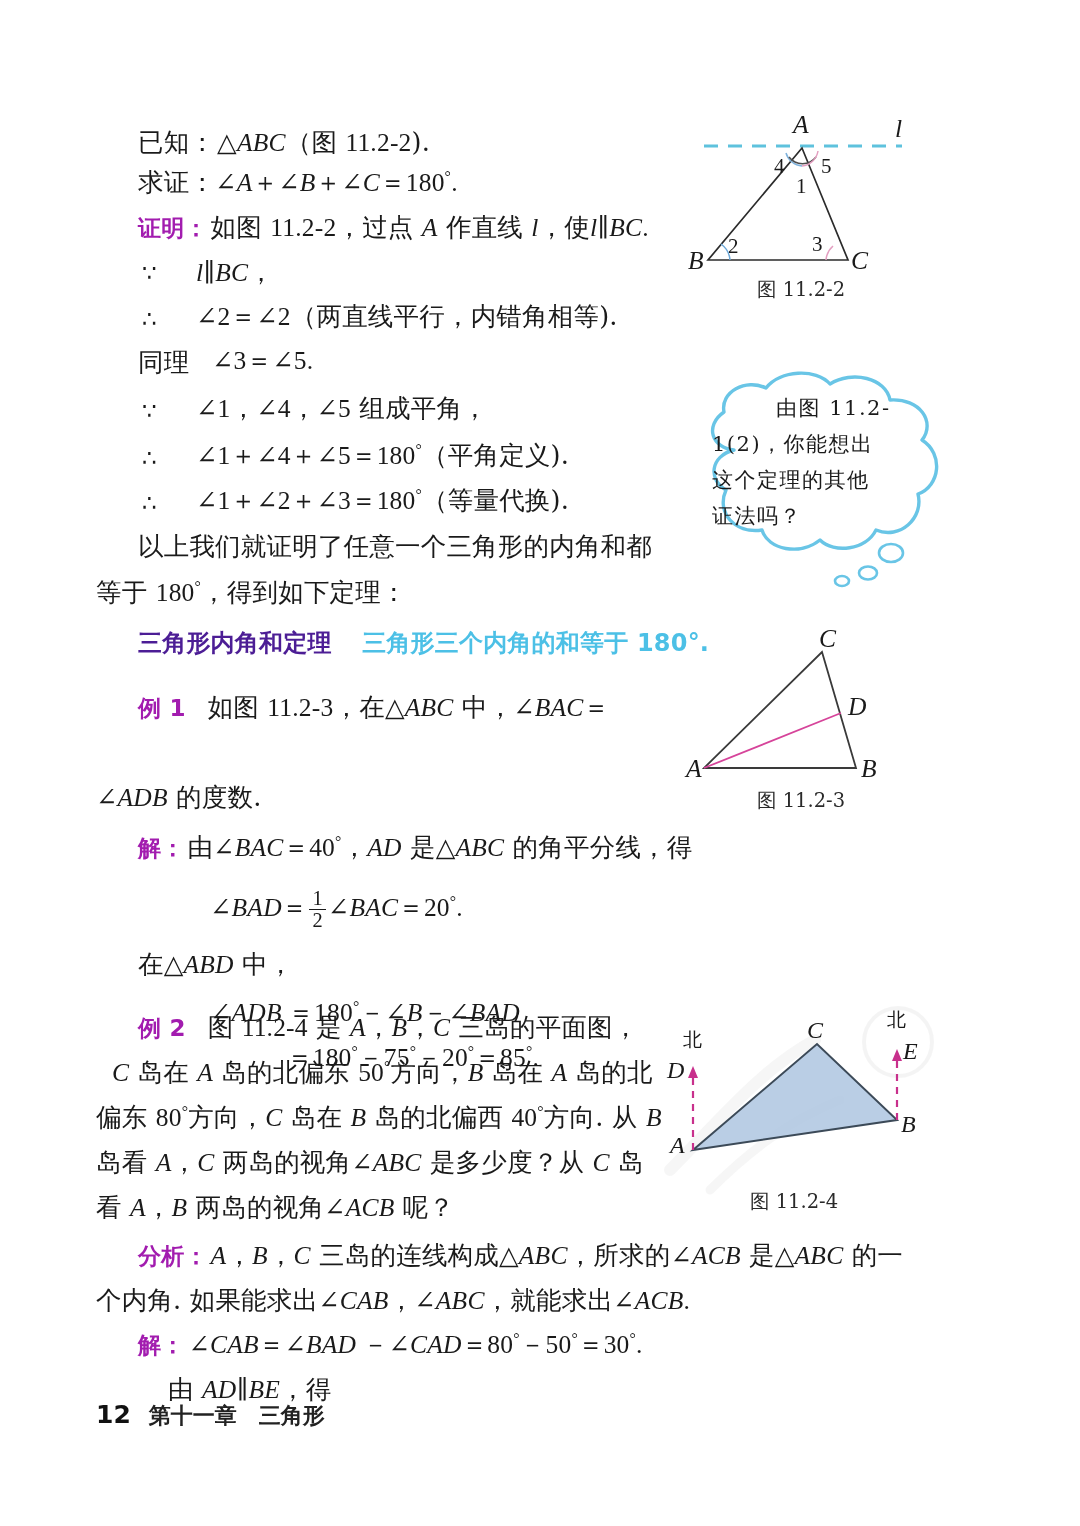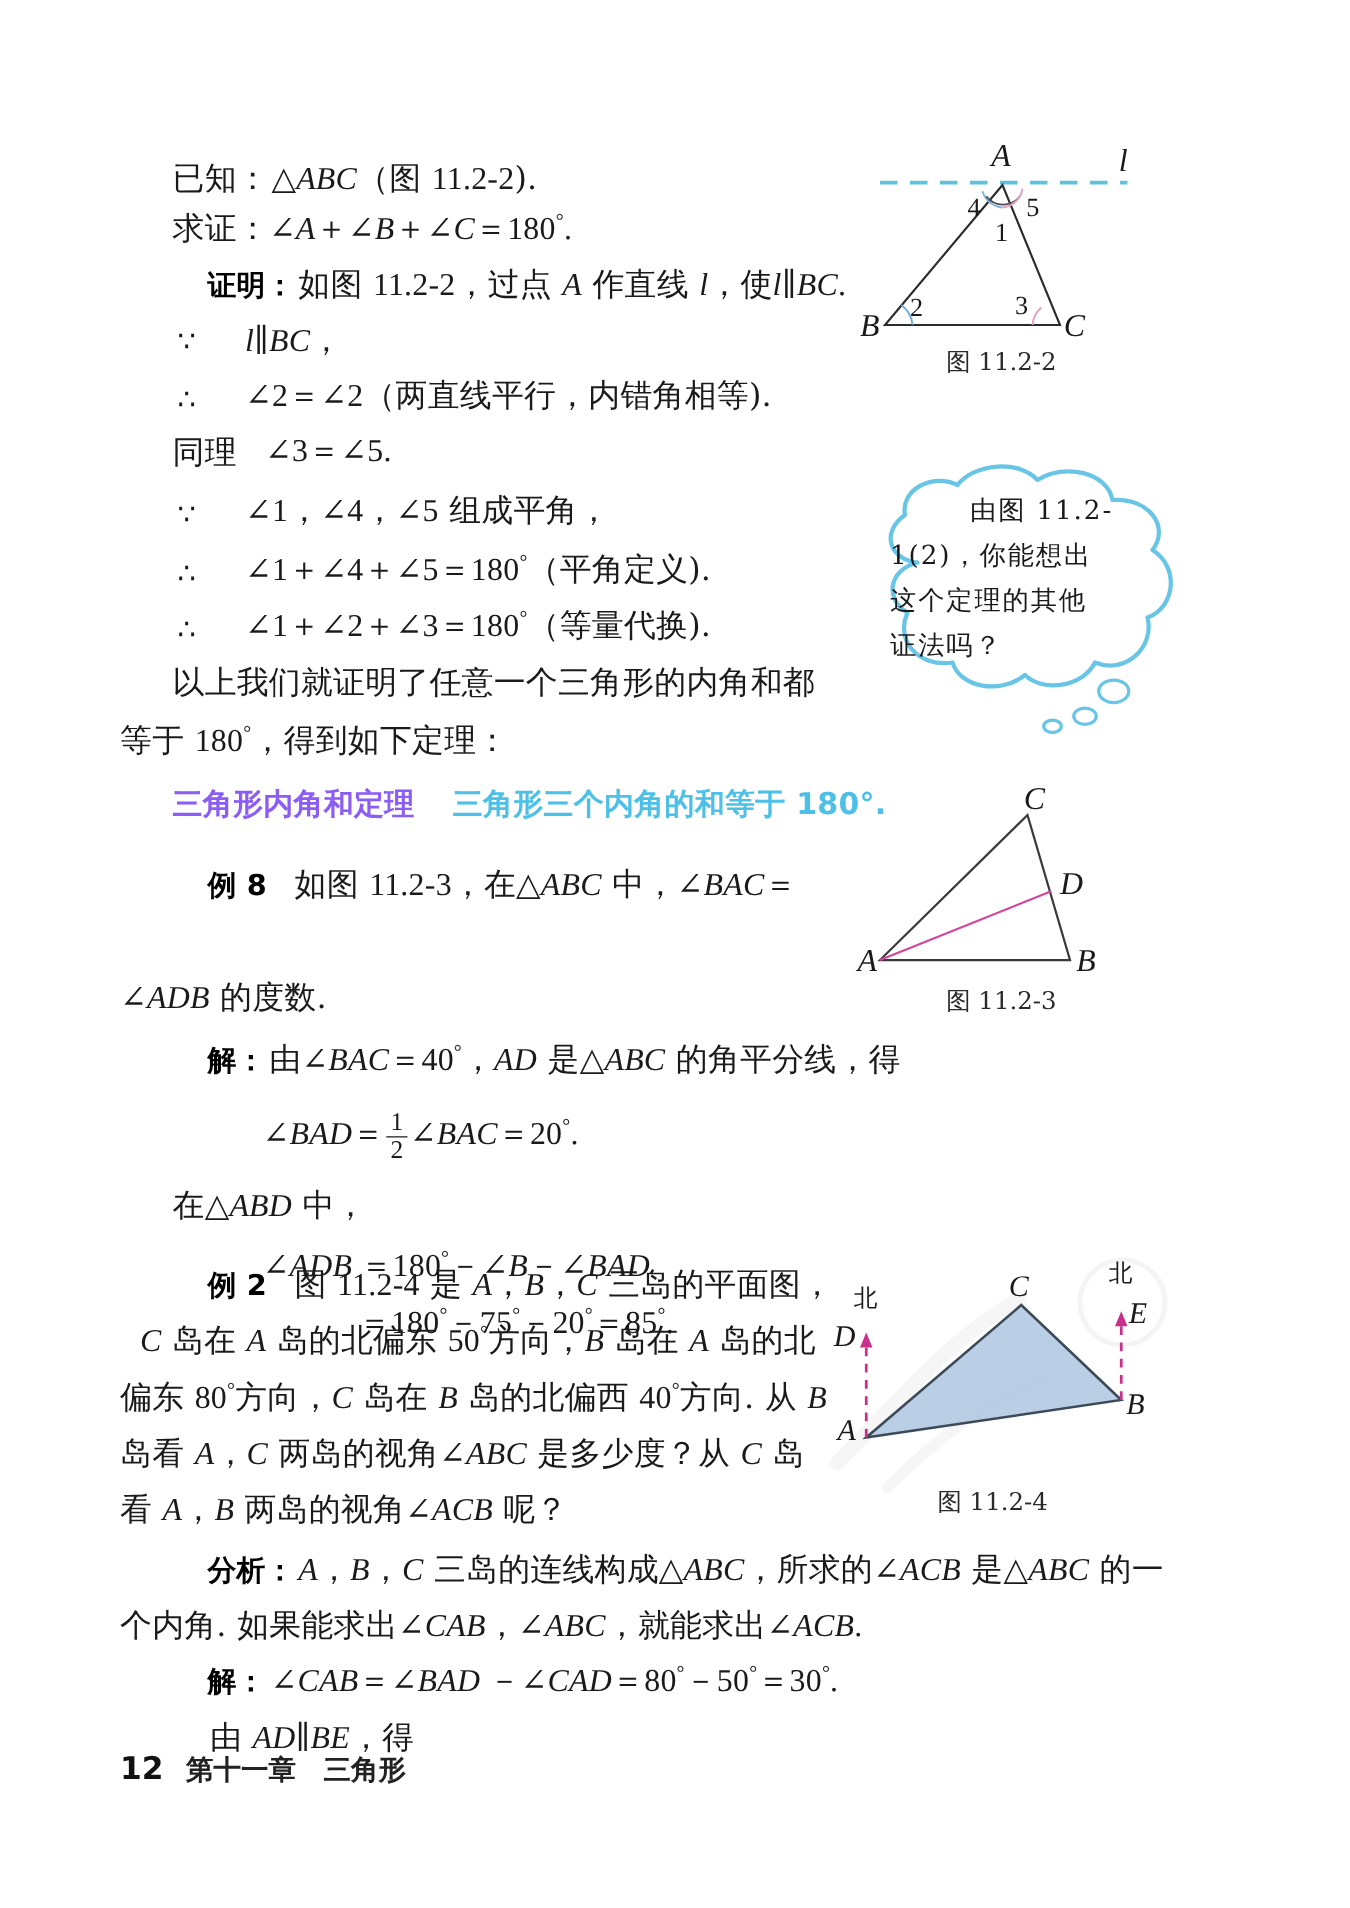--- a/index.html
+++ b/index.html
@@ -45,25 +45,24 @@
   .han  { font-family: "DejaVu Serif", "Liberation Serif", serif; }
   .mathi {
     font-family: "Liberation Serif", "DejaVu Serif", serif;
     font-style: italic;
   }
   .mathu {
     font-family: "Liberation Serif", "DejaVu Serif", serif;
     font-style: normal;
   }
   .lbl-blue {
-    color: #000000;
+    color: #a21caf;
     font-family: "DejaVu Sans", "Liberation Sans", sans-serif;
     font-weight: 700;
     font-size: 23px;
-    margin-left: 28px;
   }
   .sup {
     font-size: 0.62em;
     vertical-align: super;
     line-height: 0;
   }
   .frac {
     display: inline-block;
     vertical-align: -0.52em;
     text-align: center;
@@ -72,21 +71,21 @@
     margin: 0 2px;
   }
   .frac .num { display: block; padding: 0 3px; }
   .frac .den { display: block; padding: 0 3px; border-top: 1.4px solid #1a1a1a; }
 
   
   .thm-name {
     font-family: "DejaVu Sans", "Liberation Sans", sans-serif;
     font-weight: 700;
     font-size: 24px;
-    color: #8b5cf6;
+    color: #4c1d95;
   }
   .thm-body {
     font-family: "DejaVu Sans", "Liberation Sans", sans-serif;
     font-weight: 700;
     font-size: 24px;
     color: #4cc0e6;
   }
 
   
   .cap {
@@ -238,21 +237,21 @@
     <div style="position:absolute; left:40px; top:102px; font-size:21px; letter-spacing:1.5px;" class="txt han">这个定理的其他</div>
     <div style="position:absolute; left:40px; top:138px; font-size:21px; letter-spacing:1.5px;" class="txt han">证法吗？</div>
   </div>
 
   <div class="txt" style="left:138px; top:632px;"></div>
 
   <div class="txt" style="left:138px; top:630px;">
   </div>
 
   <div class="txt" style="left:138px; top:695px;">
-    <span class="lbl-blue">例 8</span><span class="han" style="margin-left:22px;">如图 </span><span class="mathu">11.2-3</span><span class="han">，在</span><span class="mathu">△</span><span class="mathi">ABC</span><span class="han"> 中，</span><span class="mathu">∠</span><span class="mathi">BAC</span><span class="mathu">＝</span>
+    <span class="lbl-blue">例 1</span><span class="han" style="margin-left:22px;">如图 </span><span class="mathu">11.2-3</span><span class="han">，在</span><span class="mathu">△</span><span class="mathi">ABC</span><span class="han"> 中，</span><span class="mathu">∠</span><span class="mathi">BAC</span><span class="mathu">＝</span>
   </div>
   <div class="txt" style="left:96px; top:785px;">
     <span class="mathu">∠</span><span class="mathi">ADB</span><span class="han"> 的度数.</span>
   </div>
 
   <div class="txt" style="left:138px; top:835px;">
     <span class="lbl-blue">解：</span><span class="han" style="margin-left:3px;">由</span><span class="mathu">∠</span><span class="mathi">BAC</span><span class="mathu">＝40<span class="sup">°</span></span><span class="han">，</span><span class="mathi">AD</span><span class="han"> 是</span><span class="mathu">△</span><span class="mathi">ABC</span><span class="han"> 的角平分线，得</span>
   </div>
 
   <div class="txt" style="left:210px; top:888px;">

